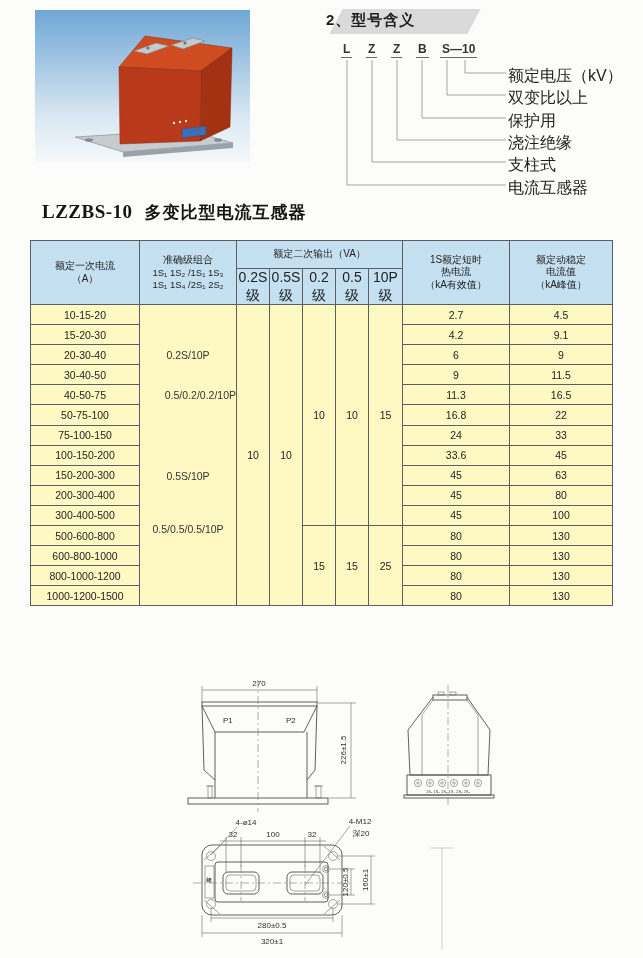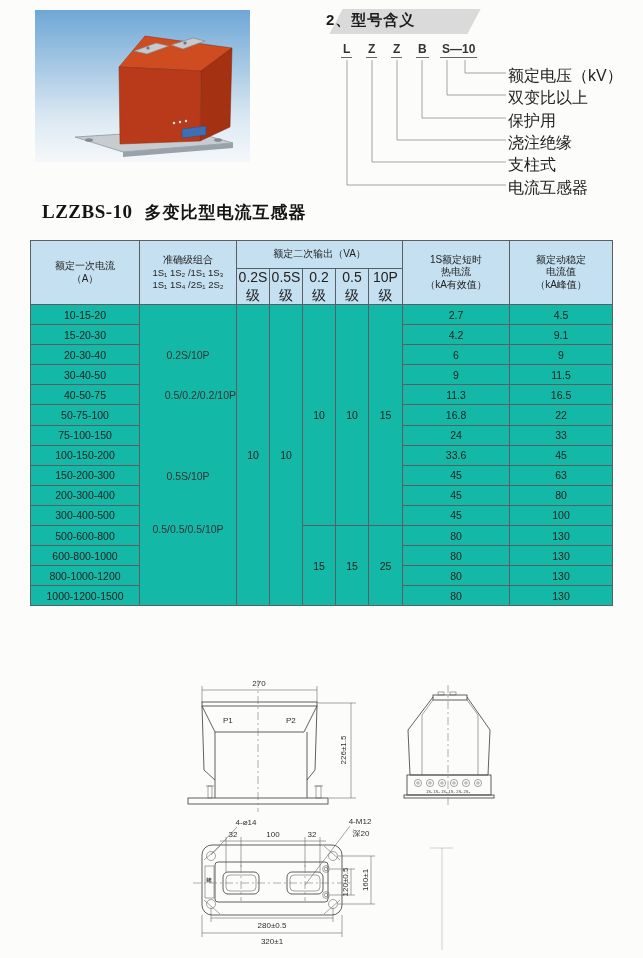--- a/index.html
+++ b/index.html
@@ -23,21 +23,21 @@
   .sec-head .cn{margin-left:12px;font-size:17px;letter-spacing:1px;}
 
   
   table.spec{position:absolute;left:30px;top:240px;width:582px;border-collapse:collapse;table-layout:fixed;
              font-size:10px;color:#222;}
   table.spec th,table.spec td{border:1px solid #5a5f63;padding:0;}
   table.spec{border:1.5px solid #3a3d40;}
   table.spec thead th{background:#c4e0f1;font-weight:normal;line-height:1.25;}
   table.spec thead tr:first-child th{height:27px;}
   table.spec thead tr:last-child th{height:27px;font-size:14px;}
-  table.spec td{background:#14b8a6;height:19.1px;text-align:center;}
+  table.spec td{background:#fef9c3;height:19.1px;text-align:center;}
   .hl{display:block;}
   .h-acc{font-size:9.5px;}
   td.c-combo{position:relative;}
   .combo-wrap{position:absolute;left:0;top:0;right:0;bottom:0;}
   .combo-wrap span{position:absolute;left:0;right:0;text-align:center;font-size:10.5px;color:#333;}
   .combo-wrap .combo-0{top:14.5%;}
   .combo-wrap .combo-1{top:28%;text-align:right;}
   .combo-wrap .combo-2{top:55%;}
   .combo-wrap .combo-3{top:68.5%;margin-top:12px;}
   td.c-primary{font-size:10.5px;}

